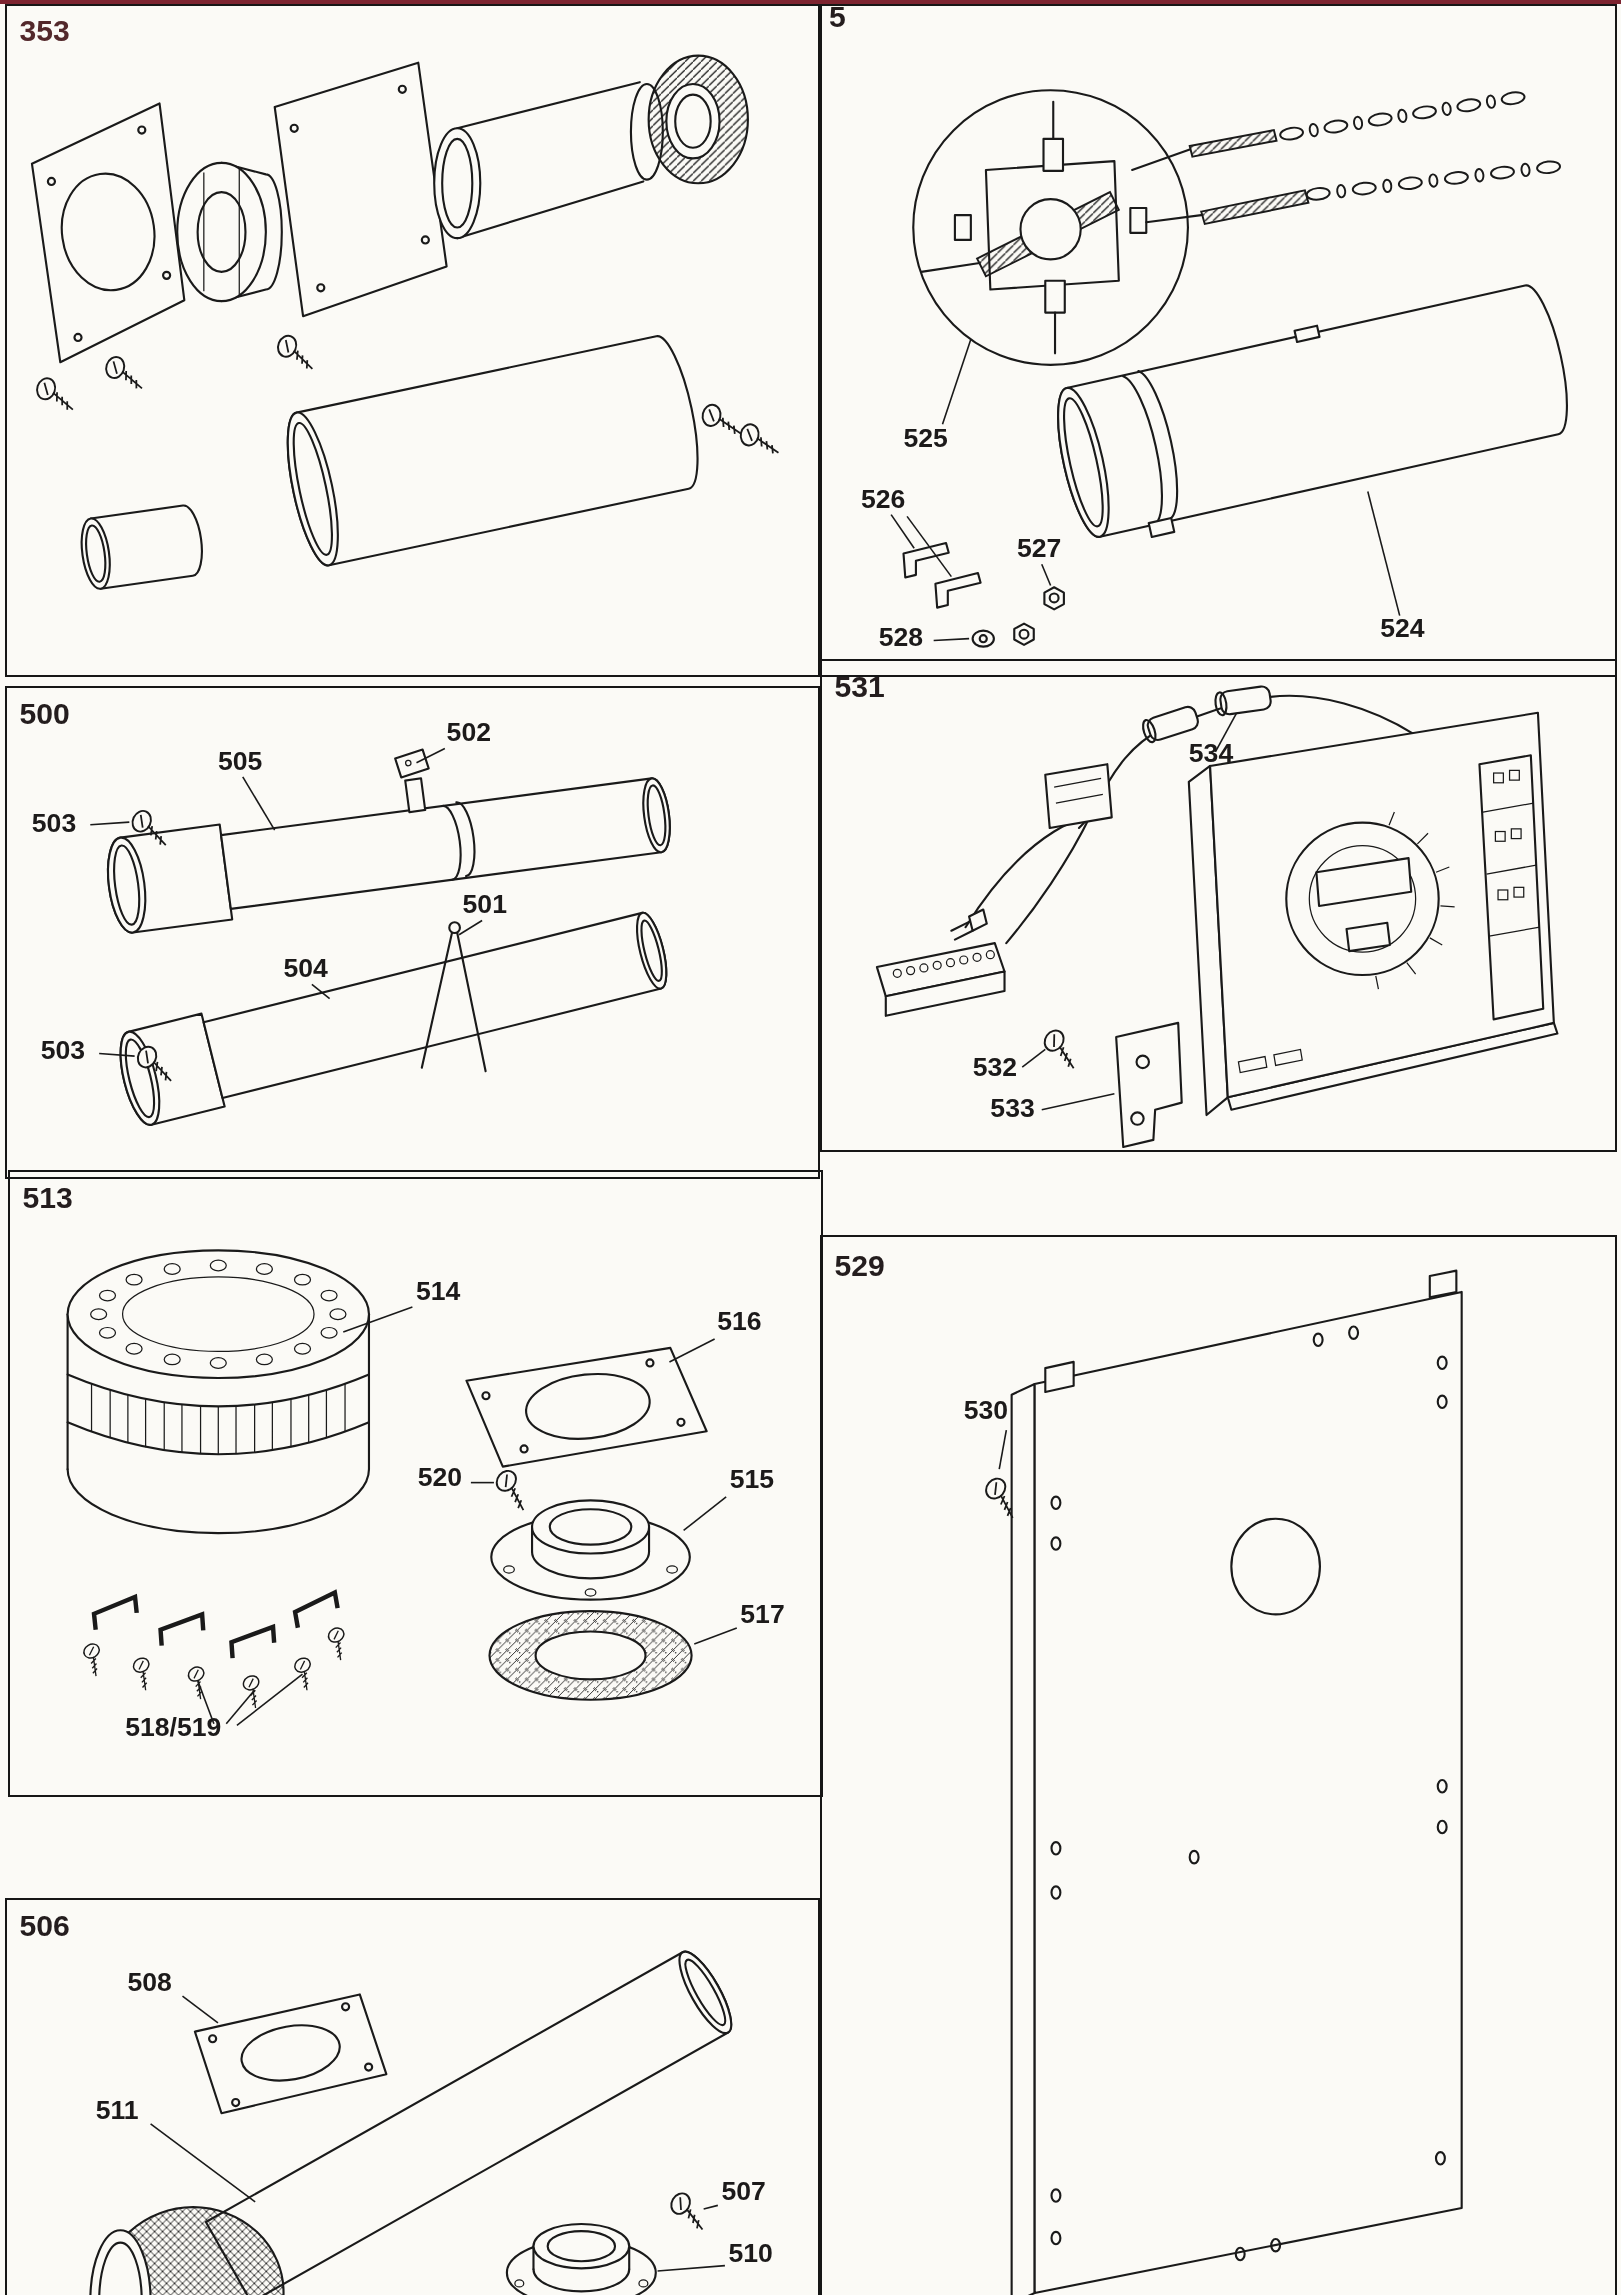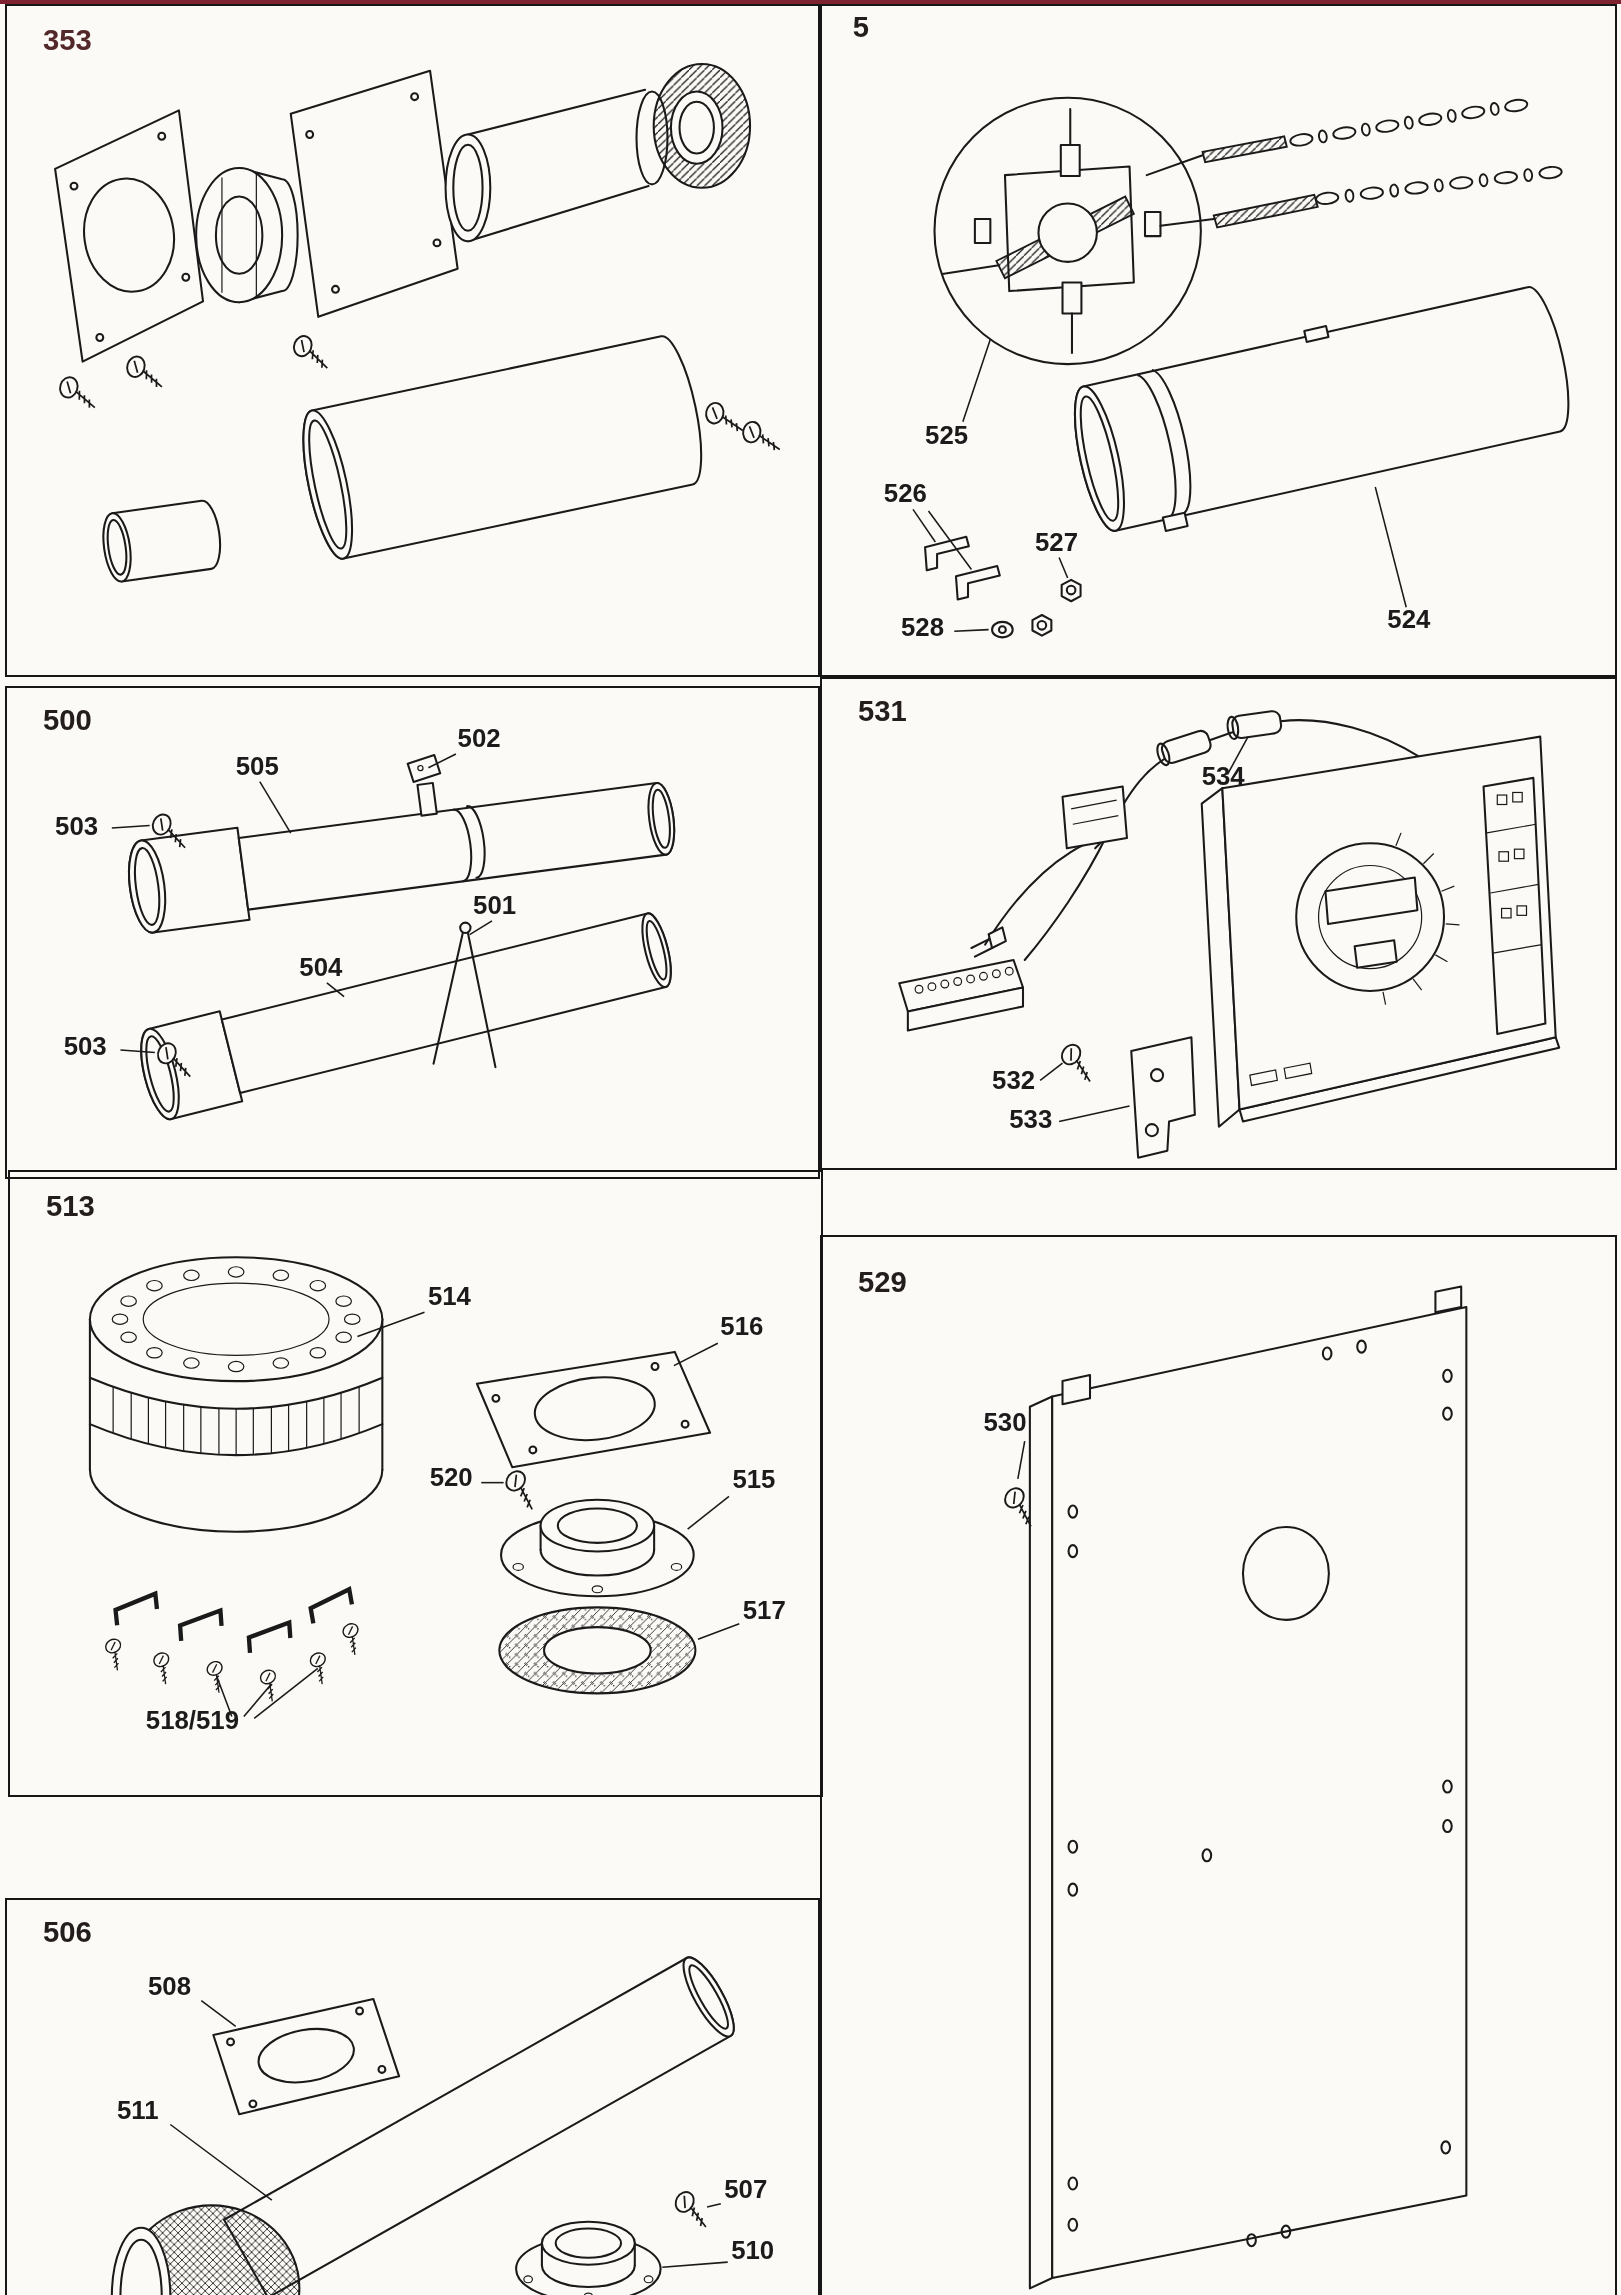--- a/index.html
+++ b/index.html
@@ -1,20 +1,20 @@
 <!DOCTYPE html>
 <html style="font-size:14px"><head>
 <meta charset="utf-8">
 <style>
   * { margin:0; padding:0; box-sizing:border-box; }
   html,body { background:#d8d5cf; }
   .page { position:relative; width:1621px; height:2295px; background:#fbfaf6;
           font-family:"Liberation Sans", sans-serif; overflow:hidden; }
   .topline { position:absolute; left:0; top:0; width:100%; height:4.4px; background:#7d2430; z-index:5; }
-  .panel { position:absolute; border:2.7px solid #161616;padding-left:24px; }
+  .panel { position:absolute; border:2.7px solid #161616; }
   .panel svg { display:block; width:100%; height:100%; }
   .logo { position:absolute; left:1273px; top:14px; width:338px; height:87px; z-index:6; }
   text.plabel { font:700 34px "Liberation Sans", sans-serif; fill:#241d1e; }
   text.plabel.red { fill:#53282b; }
   text.cl { font:700 30px "Liberation Sans", sans-serif; fill:#1c1a1a; }
   .logo text { font:700 86px "Liberation Sans", sans-serif; letter-spacing:-4px; }
   .ln { fill:none; stroke:#1a1a1a; stroke-width:2.4; stroke-linecap:round; stroke-linejoin:round; }
   .fw { fill:#fbfaf6; stroke:#1a1a1a; stroke-width:2.4; stroke-linejoin:round; }
   .thin { fill:none; stroke:#1a1a1a; stroke-width:1.4; }
   .ld { fill:none; stroke:#1a1a1a; stroke-width:1.8; }
@@ -256,21 +256,21 @@
         <text class="cl" x="312" y="326">504</text>
         <line class="ld" x1="344" y1="334" x2="364" y2="350"></line>
       </g>
       <g>
         <text class="cl" x="38" y="418">503</text>
         <line class="ld" x1="104" y1="412" x2="144" y2="415"></line>
       </g>
     </svg>
   </div>
 
-  <div class="panel" style="left:820px;top:677px;width:797px;height:493px;">
+  <div class="panel" style="left:820px;top:659px;width:797px;height:493px;">
     <svg viewBox="0 0 895 551">
       <text class="plabel" x="14" y="40">531</text>
       <g>
         <g>
           <path class="ln" d="M162,300 C190,255 225,215 262,192 C280,181 294,176 304,172"></path>
           <path class="ln" d="M304,172 C330,118 352,92 384,76"></path>
           <path class="ln" d="M424,62 C440,56 452,52 466,48"></path>
           <path class="ln" d="M506,40 C560,34 620,52 668,82 C686,94 698,104 706,112"></path>
           <path class="ln" d="M304,172 C278,226 240,280 208,318"></path>
           <path class="ln" d="M290,188 C296,182 300,178 304,172"></path>

